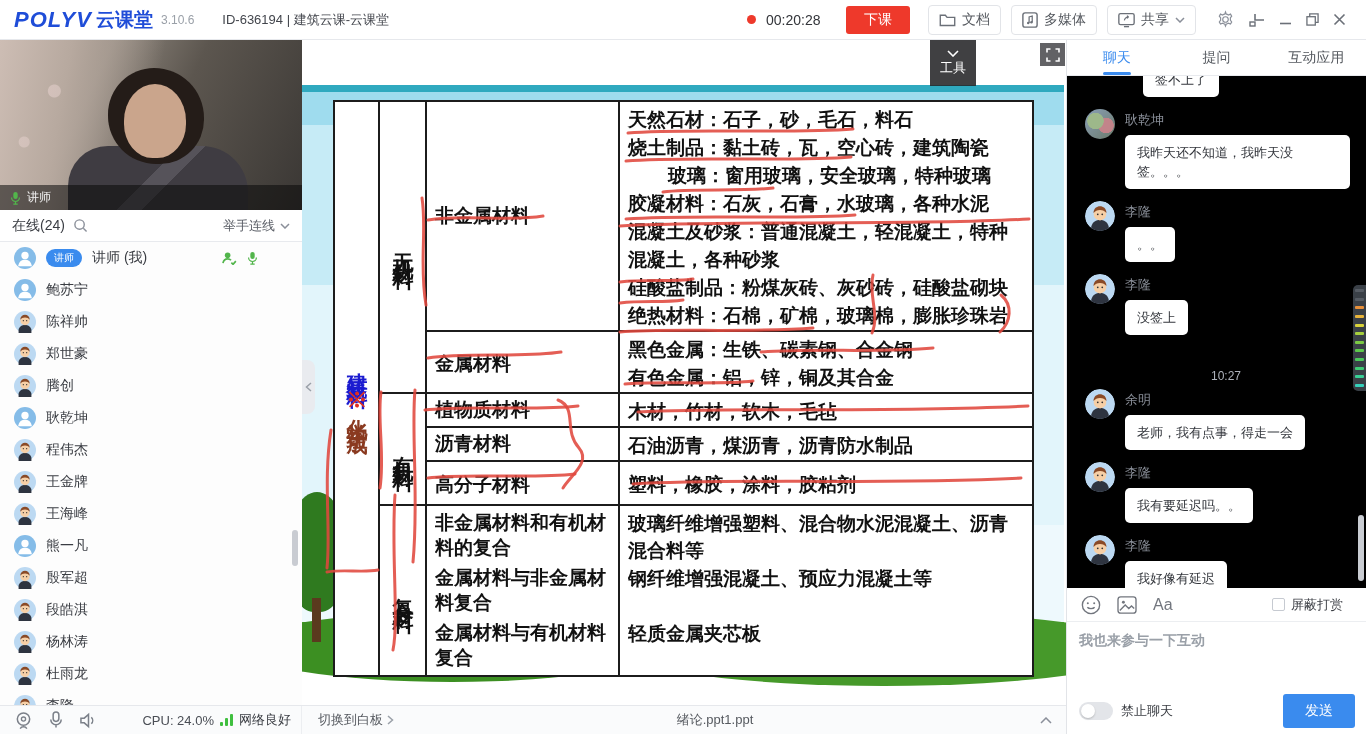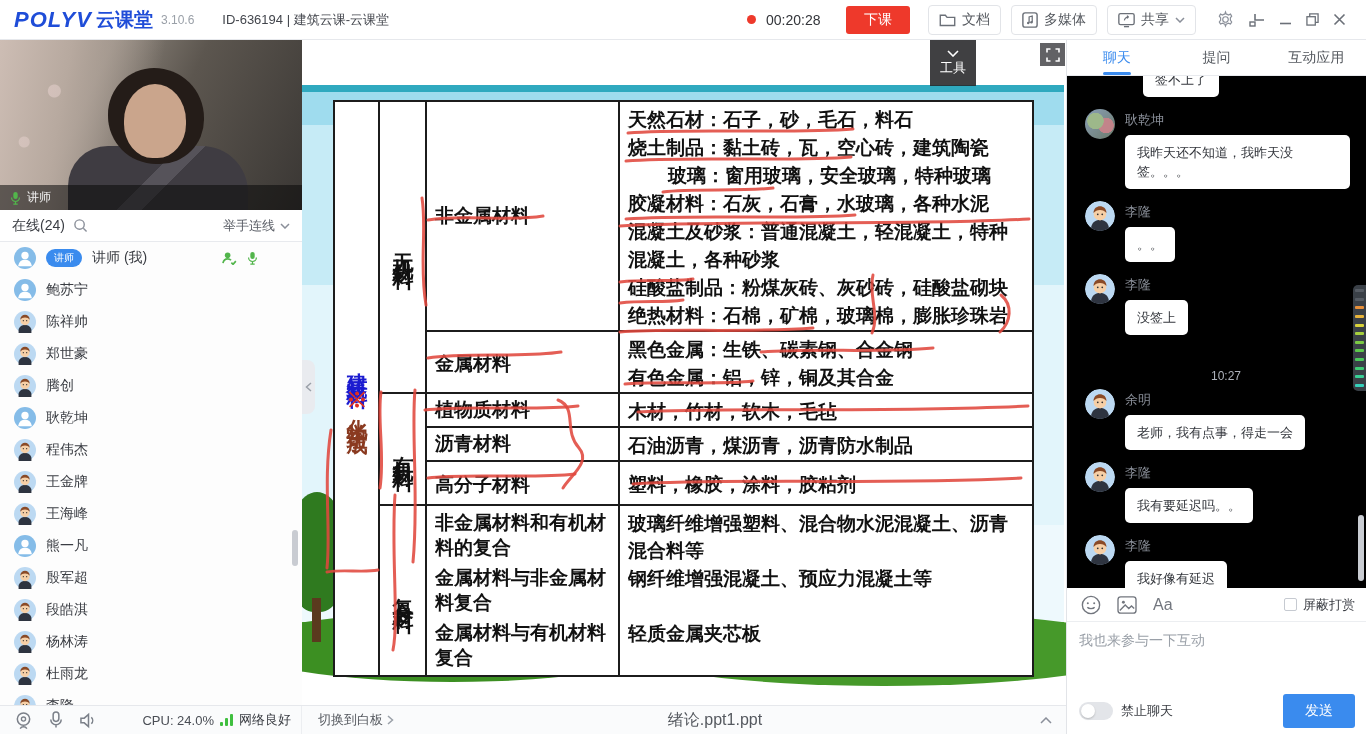--- a/index.html
+++ b/index.html
@@ -53,21 +53,21 @@
   
   #bottombar { position:absolute; left:0; top:705px; width:1066px; height:29px; background:#fafbfc;
     border-top:1px solid #e6e8ec; display:flex; align-items:center; z-index:25; }
   #status-left { width:302px; height:100%; display:flex; align-items:center; gap:16px; padding-left:14px; border-right:1px solid #eceef1; }
   .cpu-wrap { margin-left:auto; display:flex; align-items:center; gap:6px; padding-right:10px; }
   .cpu-text { font-size:13px; color:#4a4e55; }
   .bars { display:flex; align-items:flex-end; gap:2px; height:12px; }
   .bars i { display:block; width:3px; background:#3fbf3f; border-radius:1px; }
   .net-text { font-size:13px; color:#3a3d43; }
   .wb-switch { display:flex; align-items:center; gap:4px; font-size:13px; color:#55595f; margin-left:16px; cursor:pointer; }
-  .file-name { position:absolute; left:560px; width:310px; text-align:center; font-size:16px; color:#55595f; }
+  .file-name { position:absolute; left:560px; width:310px; text-align:center; font-size:13px; color:#55595f; }
   .collapse-up { position:absolute; left:1040px; cursor:pointer; }
 
   
   #stage { position:absolute; left:302px; top:40px; width:764px; height:665px; background:#fff; overflow:hidden; }
   #slide { position:absolute; left:0; top:45px; width:762px; height:575px;
     background:linear-gradient(#2fa9bf 0 7px, #9fdcee 7px 40px, #c6ebf6 40px 200px, #e2f5fb 200px 440px, #eef9fd 440px 537px, #58a832 537px 545px, #4ea32e 545px 100%); }
   #slide .hill1 { position:absolute; left:-60px; bottom:-22px; width:420px; height:70px; border-radius:50%; background:#3c8f22; }
   #slide .hill2 { position:absolute; right:-80px; bottom:-26px; width:520px; height:74px; border-radius:50%; background:#46992a; }
   #slide .tree-top { position:absolute; left:-16px; bottom:48px; width:62px; height:120px; border-radius:50% 50% 45% 45%; background:#2f7a1f; }
   #slide .tree-trunk { position:absolute; left:10px; bottom:18px; width:9px; height:44px; background:#5a3a1e; }
@@ -112,24 +112,24 @@
               radial-gradient(circle at 70% 55%, #c2848a 0 28%, transparent 30%),
               linear-gradient(135deg,#8aa0b8,#6b7a6a); }
   .msg .mbody { max-width:225px; }
   .msg .mname { font-size:13px; color:#8a8f99; margin:2px 0 6px; }
   .bubble { display:inline-block; background:#fff; border-radius:5px; padding:8px 12px; font-size:13px; color:#33363c; line-height:19px; }
   .clipped { margin-left:58px; margin-top:-14px; }
   .time-divider { text-align:center; color:#aeb3bc; font-size:12px; margin:34px 0 6px; }
   #chat-toolbar { position:absolute; left:0; top:548px; width:300px; height:34px; background:#fff; border-bottom:1px solid #eceef1;
     display:flex; align-items:center; gap:16px; padding-left:14px; }
   .cb { width:13px; height:13px; border:1px solid #c6cad1; border-radius:2px; background:#fff; display:inline-block; }
-  .block-reward { margin-left:auto; margin-right:12px; display:flex; align-items:center; gap:6px; font-size:13px; color:#3a3d43; }
+  .block-reward { margin-left:auto; margin-right:24px; display:flex; align-items:center; gap:6px; font-size:13px; color:#3a3d43; }
   #chat-input-wrap { position:absolute; left:0; top:582px; width:300px; height:66px; background:#fff; }
   #chat-input { width:100%; height:100%; border:none; resize:none; outline:none; padding:10px 12px; font-size:14px;
-    font-family:"Liberation Sans", sans-serif; color:#33363c; }
+    font-family:"Liberation Sans", sans-serif; color:#33363c;font-weight:bold; }
   #chat-input::placeholder { color:#9aa0a8; }
   #chat-footer { position:absolute; left:0; top:648px; width:300px; height:46px; background:#fff;
     display:flex; align-items:center; padding:0 12px; }
   .toggle { width:34px; height:18px; border-radius:9px; background:#e3e5e9; position:relative; cursor:pointer; }
   .toggle .knob { position:absolute; left:2px; top:2px; width:14px; height:14px; border-radius:50%; background:#fff; box-shadow:0 1px 2px rgba(0,0,0,.2); }
   .mute-label { font-size:13px; color:#3a3d43; margin-left:8px; }
   .btn-send { margin-left:auto; background:#3a8bee; color:#fff; border:none; border-radius:3px; font-size:14px; padding:8px 22px; cursor:pointer; }
   #audio-meter { position:absolute; left:1353px; top:285px; width:13px; height:106px; background:#3a4047; border-radius:5px 0 0 5px;
     display:flex; flex-direction:column; justify-content:space-between; padding:4px 2px; z-index:40; }
   #audio-meter i { display:block; height:3px; border-radius:1px; }

